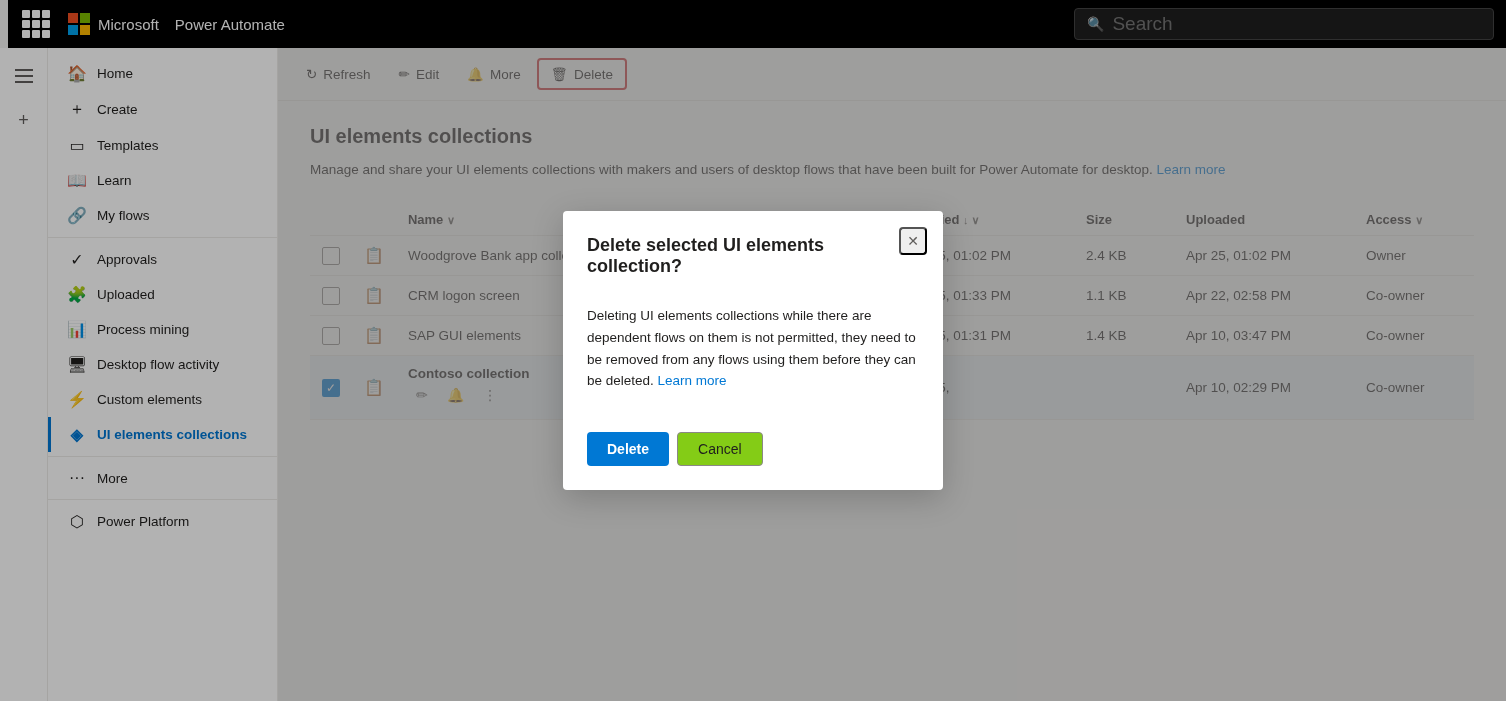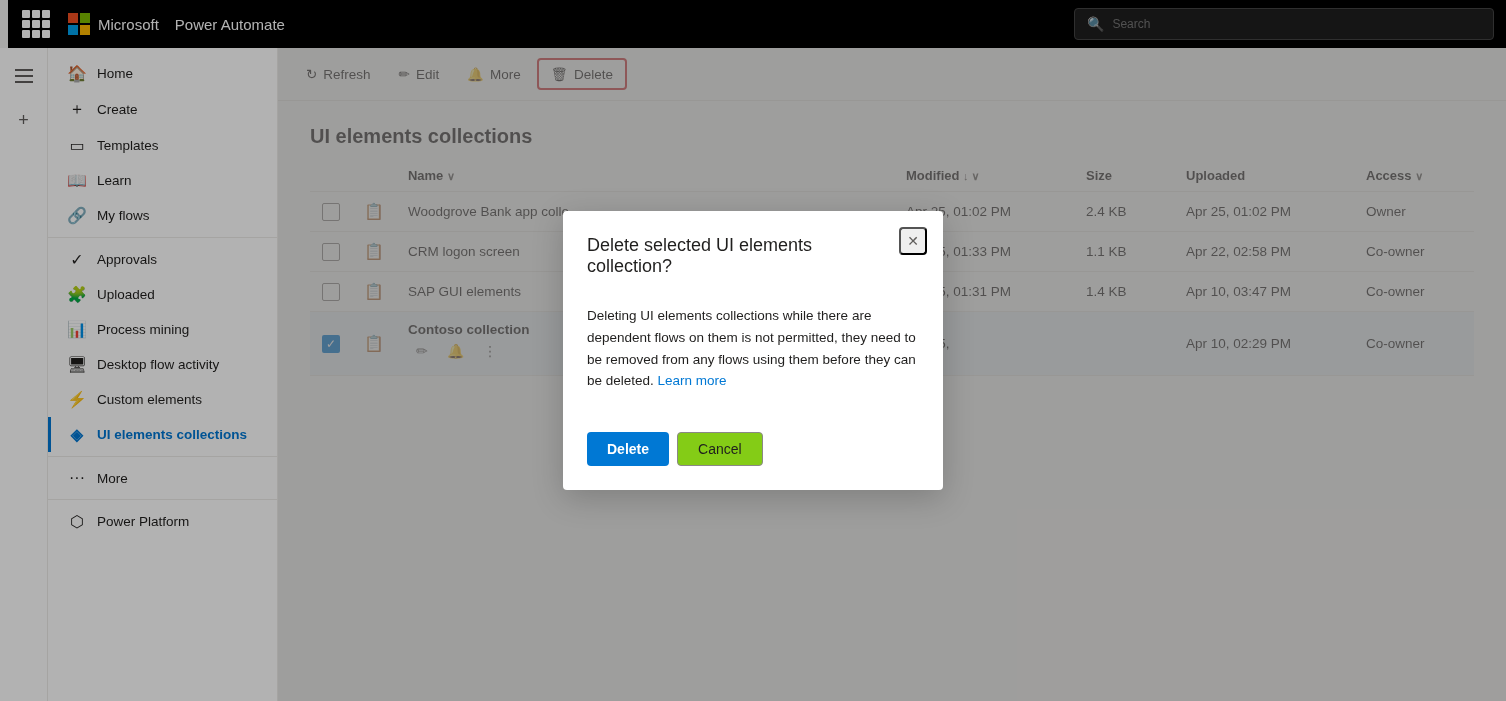--- a/index.html
+++ b/index.html
@@ -35,21 +35,21 @@
       border: 1px solid #444;
       border-radius: 4px;
       padding: 0 12px;
       height: 32px;
       width: 420px;
       margin-left: auto;
       gap: 8px;
     }
     .search-bar input {
       background: transparent; border: none; outline: none;
-      color: #aaa; font-size: 12px; flex: 1;
+      color: #aaa; font-size: 19px; flex: 1;
     }
     .search-icon { color: #aaa; font-size: 14px; }
 
     
     .sidebar-toggle {
       position: fixed; top: 48px; left: 0;
       width: 48px; height: calc(100vh - 48px);
       background: #fff;
       display: flex; flex-direction: column;
       align-items: center;
@@ -178,21 +178,21 @@
       z-index: 200;
     }
     .dialog {
       background: #fff;
       border-radius: 4px;
       box-shadow: 0 8px 32px rgba(0,0,0,0.2);
       width: 380px;
       padding: 24px;
       position: relative;
     }
-    .dialog-title { font-size: 18px; font-weight: 400; margin-bottom: 28px; padding-right: 24px; }
+    .dialog-title { font-size: 18px; font-weight: 700; margin-bottom: 28px; padding-right: 24px; }
     .dialog-close {
       position: absolute; top: 16px; right: 16px;
       width: 28px; height: 28px;
       display: flex; align-items: center; justify-content: center;
       cursor: pointer; border-radius: 4px; font-size: 14px; color: #605e5c;
     }
     .dialog-body { font-size: 13.5px; color: #201f1e; line-height: 1.6; margin-bottom: 40px; }
     .dialog-body a { color: #0078d4; text-decoration: none; }
     .dialog-actions { display: flex; gap: 8px; justify-content: flex-start; }
     .btn-primary {
@@ -329,20 +329,24 @@
       <span>More</span>
     </button>
     <button class="toolbar-btn toolbar-btn-delete">
       <span>🗑</span>
       <span>Delete</span>
     </button>
   </div>
 
   <div class="page-content">
     <h1 class="page-title">UI elements collections</h1>
+    <p class="page-description">
+      <span>Manage and share your UI elements collections with makers and users of desktop flows that have been built for Power Automate for desktop.</span>
+      <a href="#">Learn more</a>
+    </p>
 
     <table class="data-table">
       <thead>
         <tr>
           <th class="col-check"></th>
           <th class="col-icon"></th>
           <th class="col-name">
             <span>Name</span>
             <span class="sort-arrow">∨</span>
           </th>

